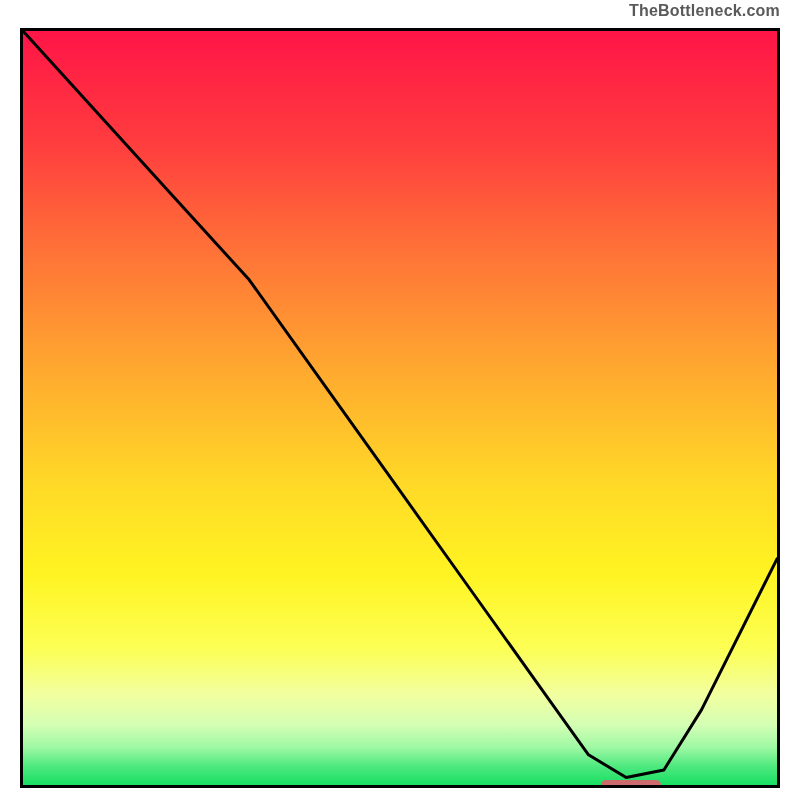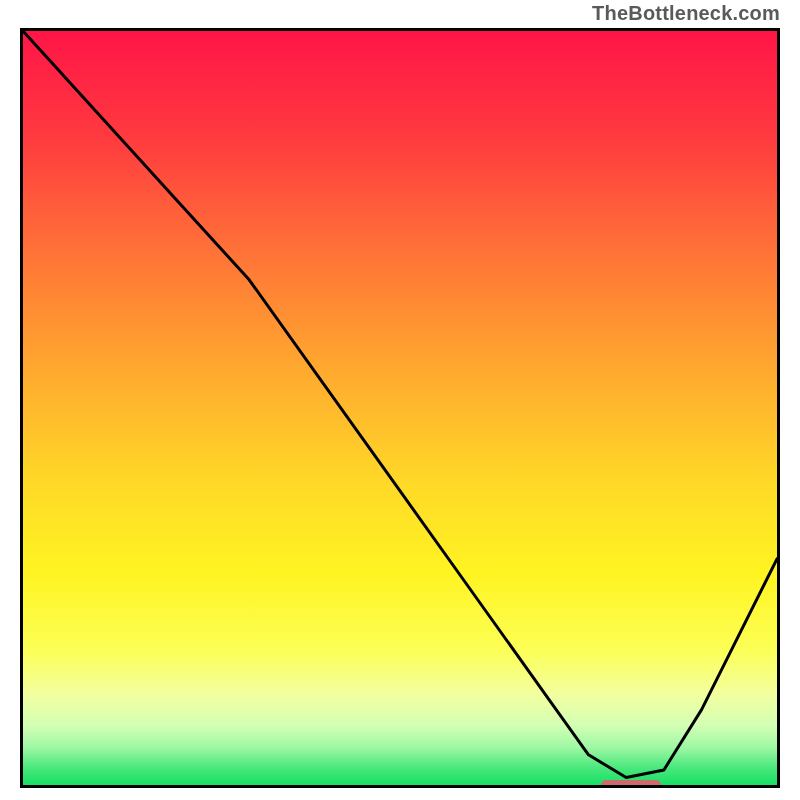--- a/index.html
+++ b/index.html
@@ -13,21 +13,21 @@
   }
   .wrap {
     position: relative;
     width: 800px;
     height: 800px;
   }
   .attribution {
     position: absolute;
     top: 2px;
     right: 20px;
-    font-size: 20px;
+    font-size: 16px;
     font-weight: 600;
     color: #5a5a5a;
     letter-spacing: 0.2px;
   }
   .chart {
     position: absolute;
     left: 20px;
     top: 28px;
     width: 760px;
     height: 760px;

